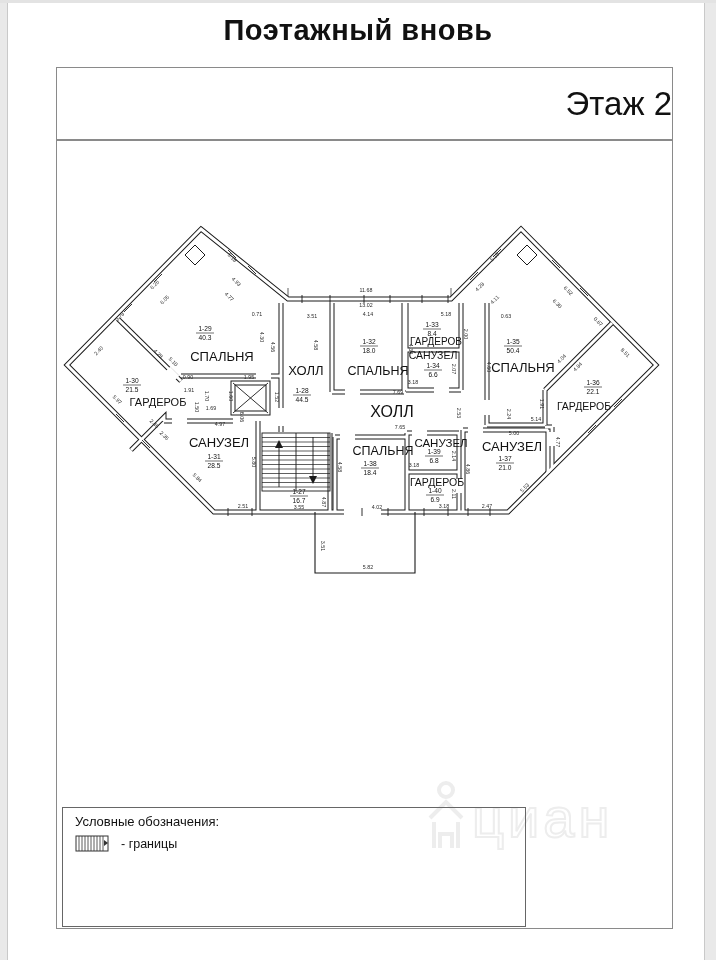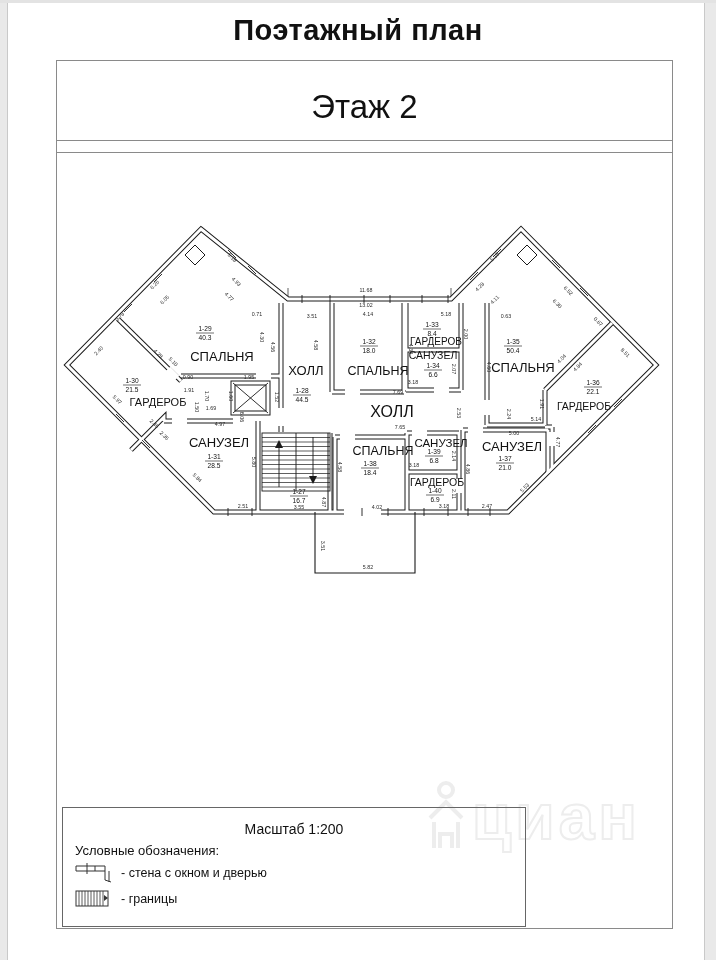--- a/index.html
+++ b/index.html
@@ -2,44 +2,44 @@
 <html><head>
 <meta charset="utf-8">
 <style>
   html,body{margin:0;padding:0;background:#ffffff;}
   body{width:716px;height:960px;position:relative;font-family:"Liberation Sans",sans-serif;color:#111;overflow:hidden;}
   .edge{position:absolute;top:0;bottom:0;background:#e9e9e9;z-index:5;}
   .edge-left{left:0;width:7px;border-right:1px solid #c9c9c9;}
   .edge-right{right:0;width:11px;border-left:1px solid #c9c9c9;}
   .edge-top{position:absolute;left:0;right:0;top:0;height:3px;background:#e3e3e3;z-index:5;}
   .page-title{position:absolute;left:0;top:14px;width:716px;text-align:center;font-size:29px;font-weight:bold;letter-spacing:.5px;}
-  .floor-box{position:absolute;left:56px;top:60px;width:617px;height:93px;border:1px solid #8a8a8a;box-sizing:border-box;display:flex;align-items:center;justify-content:center;}
+  .floor-box{position:absolute;left:56px;top:67px;width:617px;height:73px;border:1px solid #8a8a8a;box-sizing:border-box;display:flex;align-items:center;justify-content:flex-end;}
   .floor-box span{font-size:33px;}
   .plan-box{position:absolute;left:56px;top:140px;width:617px;height:789px;border:1px solid #8a8a8a;box-sizing:border-box;}
   .plan-svg{position:absolute;left:56px;top:140px;z-index:2;}
   .legend-box{position:absolute;left:62px;top:807px;width:464px;height:120px;border:1px solid #666;box-sizing:border-box;z-index:3;background:transparent;}
   .scale-label{margin-top:13px;text-align:center;font-size:14px;}
   .symbols-title{margin:6px 0 0 12px;font-size:13px;}
   .legend-row{display:flex;align-items:center;margin:4px 0 0 12px;height:22px;}
   .legend-row .licon{width:40px;margin-right:6px;flex:0 0 auto;}
   .legend-row .ltext{font-size:12.5px;white-space:nowrap;}
   .watermark{position:absolute;left:420px;top:778px;z-index:1;display:flex;align-items:center;pointer-events:none;}
-  .wm-text{font-size:64px;font-weight:bold;letter-spacing:4px;color:transparent;-webkit-text-stroke:2px #ededed;}
+  .wm-text{font-size:56px;font-weight:normal;letter-spacing:4px;color:transparent;-webkit-text-stroke:2px #ededed;}
   svg text{fill:#111;}
   .dimtxt{font-size:5.3px;fill:#2b2b2b;}
   .idtxt{font-size:6.6px;fill:#111;}
 </style>
 </head>
 <body>
 
 <div class="edge edge-left"></div>
 <div class="edge edge-right"></div>
 <div class="edge-top"></div>
 
-<div class="page-title">Поэтажный план</div>
+<div class="page-title">Поэтажный вновь</div>
 
 <div class="floor-box">
   <span>Этаж 2</span>
 </div>
 
 <div class="plan-box"></div>
 
 <div class="watermark">
   <svg width="52" height="78" viewBox="0 0 52 78">
     <g fill="none" stroke="#ededed" stroke-width="4">
@@ -278,33 +278,23 @@
       <text x="444" y="508" text-anchor="middle" class="dimtxt">3.18</text>
       <text x="466" y="469" text-anchor="middle" class="dimtxt" transform="rotate(90,466,469)">4.86</text>
       <text x="487" y="508" text-anchor="middle" class="dimtxt">2.47</text>
       <text x="526" y="489" text-anchor="middle" class="dimtxt" transform="rotate(-45,526,489)">5.53</text>
       <text x="321" y="546" text-anchor="middle" class="dimtxt" transform="rotate(90,321,546)">3.51</text>
       <text x="368" y="569" text-anchor="middle" class="dimtxt">5.82</text>
     </g>
 </svg>
 
 <div class="legend-box">
-  <div class="scale-label">Масштаб 1:200</div>
   <div class="symbols-title">Условные обозначения:</div>
 
 
-  <div class="legend-row">
-    <svg class="licon" width="40" height="22" viewBox="0 0 40 22">
-      <path d="M1,4 H30 M1,9 H30 M1,4 V9" fill="none" stroke="#333" stroke-width="1"></path>
-      <line x1="12" y1="1" x2="12" y2="12" stroke="#333" stroke-width="1"></line>
-      <line x1="20" y1="4" x2="20" y2="9" stroke="#333" stroke-width="1"></line>
-      <path d="M30,4 L30,18 M34,9 L34,20 M30,18 L36,20" fill="none" stroke="#333" stroke-width="1"></path>
-    </svg>
-    <span class="ltext">- стена с окном и дверью</span>
-  </div>
 
   <div class="legend-row">
     <svg class="licon" width="40" height="20" viewBox="0 0 40 20">
       <rect x="1" y="2" width="32" height="15" fill="none" stroke="#333" stroke-width="1"></rect>
       <path d="M4,2 V17 M7,2 V17 M10,2 V17 M13,2 V17 M16,2 V17 M19,2 V17 M22,2 V17 M25,2 V17 M28,2 V17" stroke="#333" stroke-width="0.8"></path>
       <path d="M33,9 l-4,-3 v6 z" fill="#333"></path>
     </svg>
     <span class="ltext">- границы</span>
   </div>
 </div>

